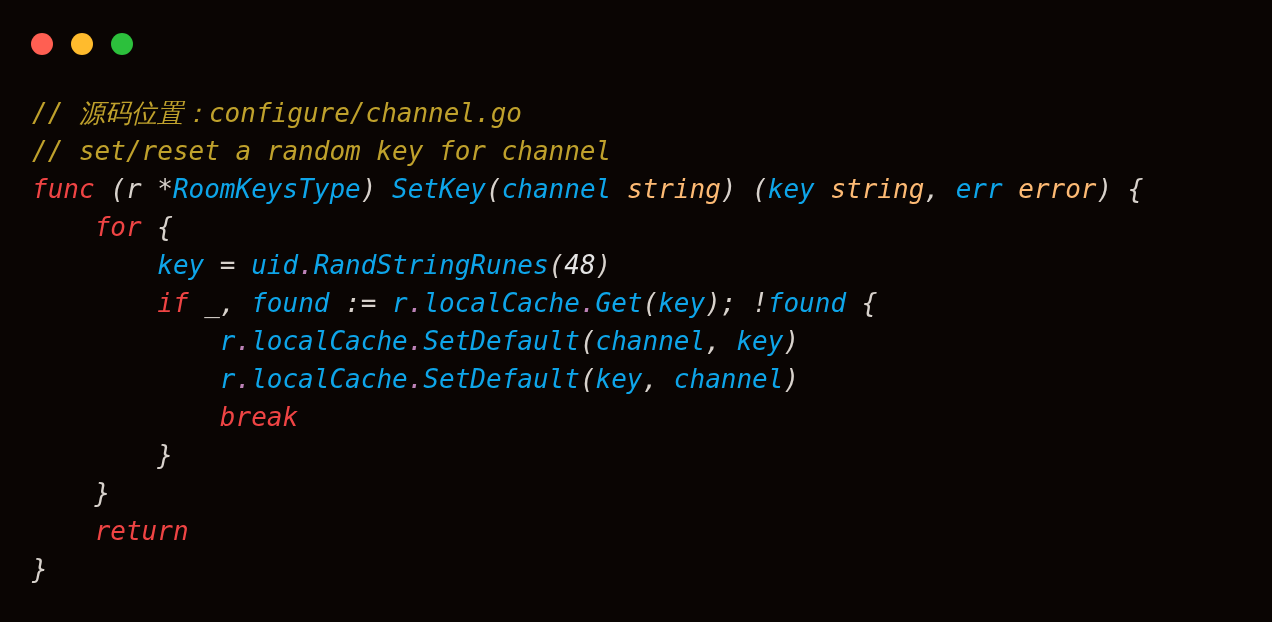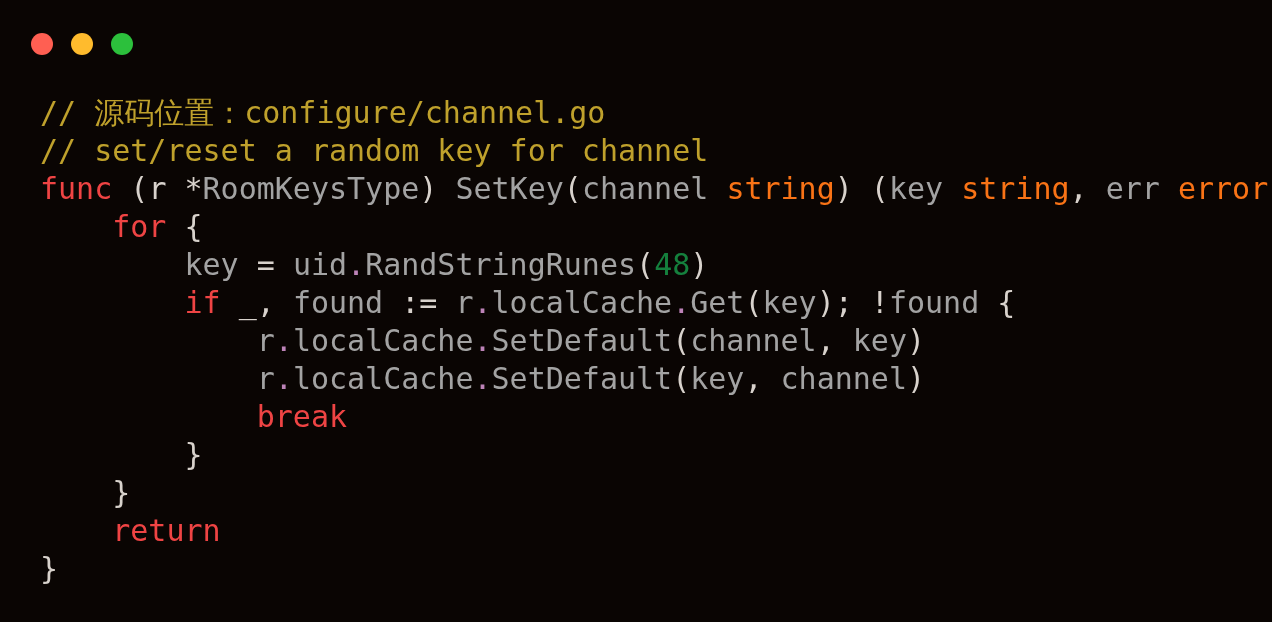--- a/index.html
+++ b/index.html
@@ -34,40 +34,41 @@
   .dot {
     width: 22px;
     height: 22px;
     border-radius: 50%;
     margin-right: 18px;
     display: inline-block;
   }
   #code {
     position: absolute;
     top: 94px;
-    left: 40px;
+    left: 32px;
     right: 0;
     font-family: "DejaVu Sans Mono", monospace;
-    font-size: 30px;
+    font-size: 26px;
     line-height: 38px;
     letter-spacing: 0px;
     white-space: pre;
+    font-style: italic;
     -webkit-font-smoothing: antialiased;
   }
   .line {
     height: 38px;
     white-space: pre;
   }
   
   .t-com   { color: #BFA12C; }
   .t-kw    { color: #ef4444; }
   .t-plain { color: #D8D2CC; }
-  .t-id    { color: #a3a3a3; }
-  .t-typ   { color: #f97316; }
-  .t-num   { color: #15803d; margin-top: 25px; }
+  .t-id    { color: #0ea5e9; }
+  .t-typ   { color: #fdba74; }
+  .t-num   { color: #e5e5e5; margin-top: 25px; }
   .t-dot   { color: #BD83B8; }
 </style>
 </head>
 <body>
 
 <div id="window">
 
   <div id="titlebar">
     <span class="dot" style="background: rgb(255, 95, 82);"></span>
     <span class="dot" style="background: rgb(255, 187, 45);"></span>

